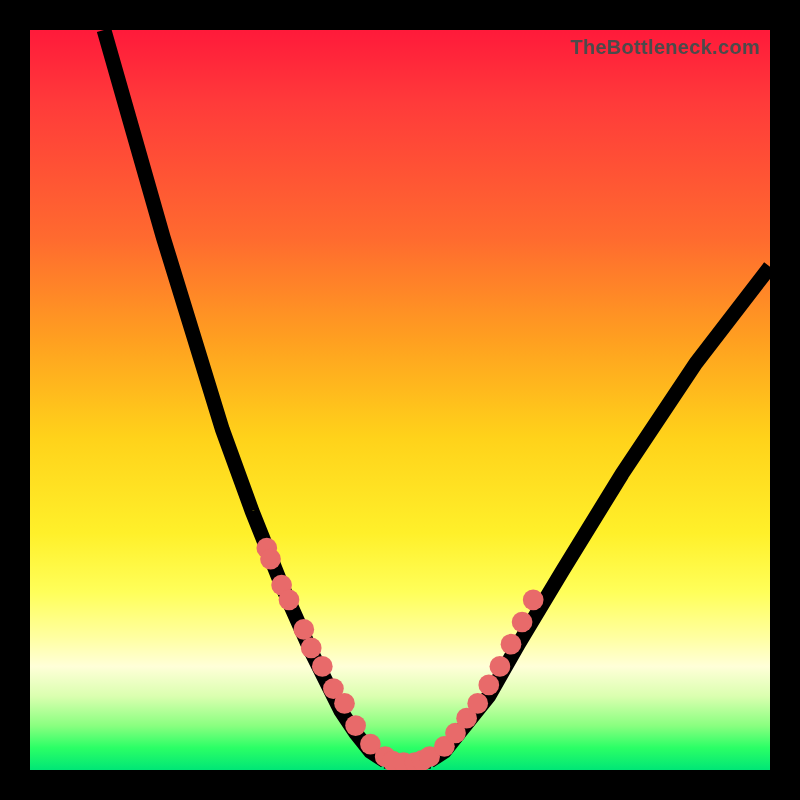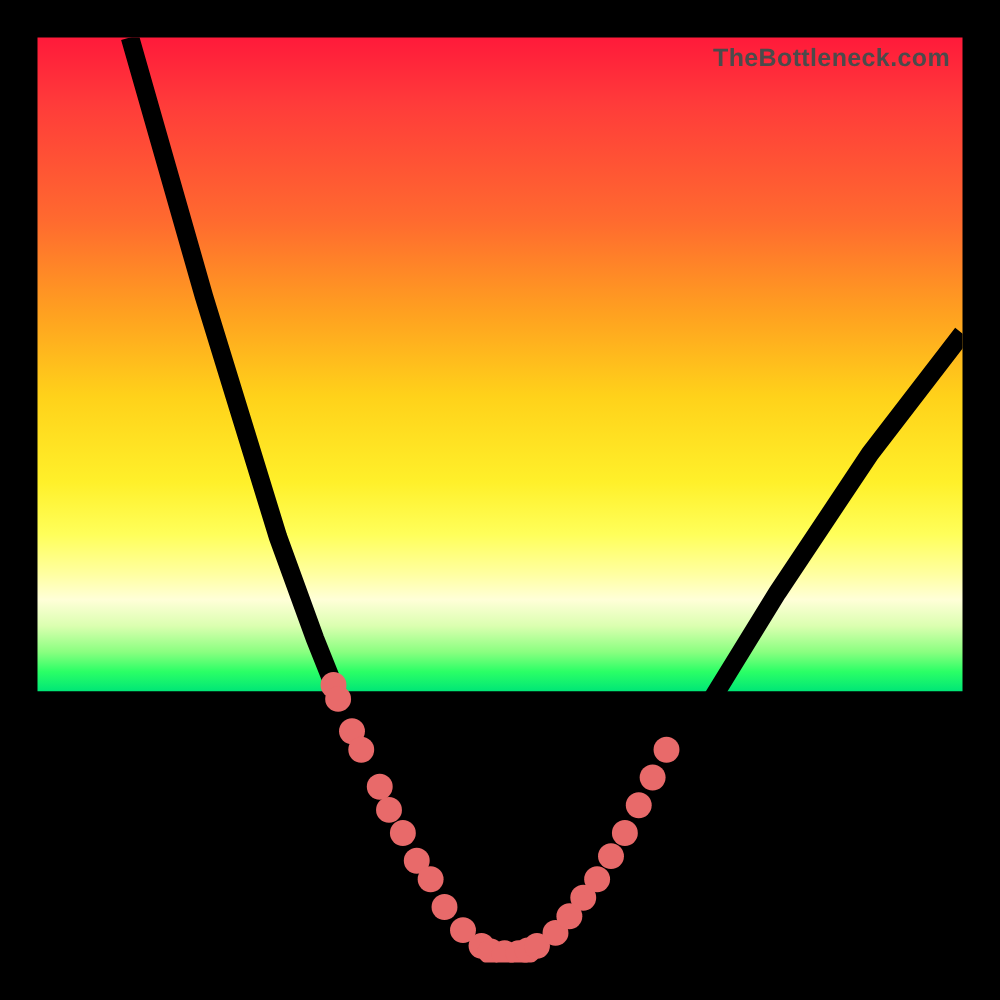--- a/index.html
+++ b/index.html
@@ -14,21 +14,21 @@
     position: relative;
     width: 800px;
     height: 800px;
     background: #000000;
   }
   .plot-area {
     position: absolute;
     left: 30px;
     top: 30px;
     width: 740px;
-    height: 523px;
+    height: 740px;
     
     background: linear-gradient(
       to bottom,
       #ff1a3a 0%,
       #ff3b3a 10%,
       #ff6a2f 28%,
       #ffa020 42%,
       #ffd21a 55%,
       #fff02a 68%,
       #ffff5a 76%,

